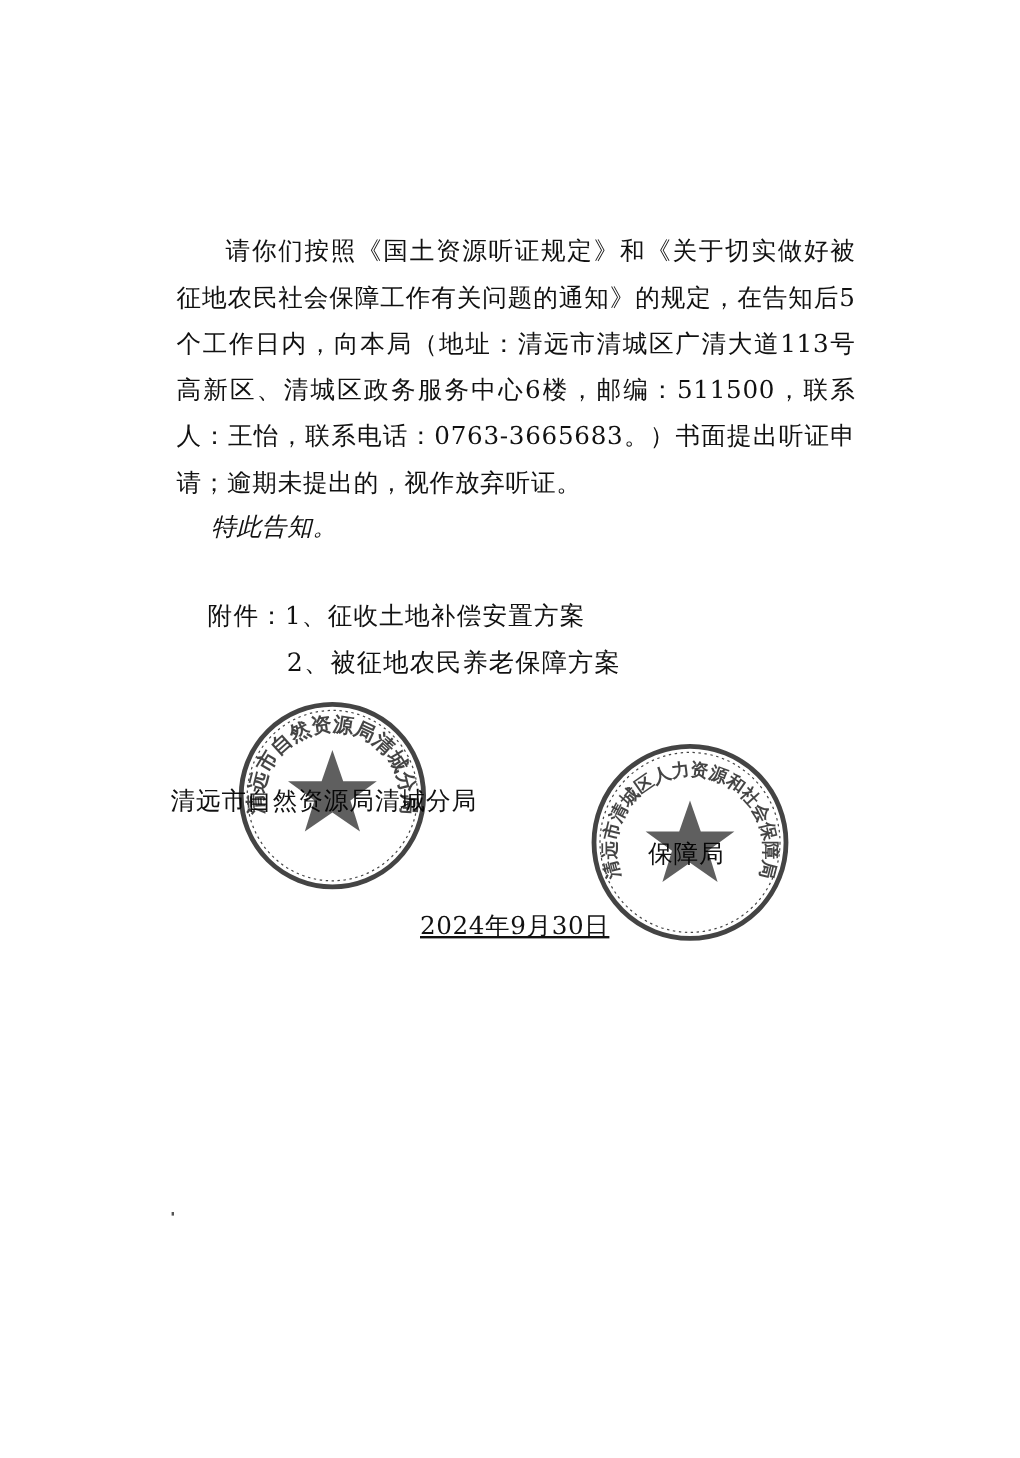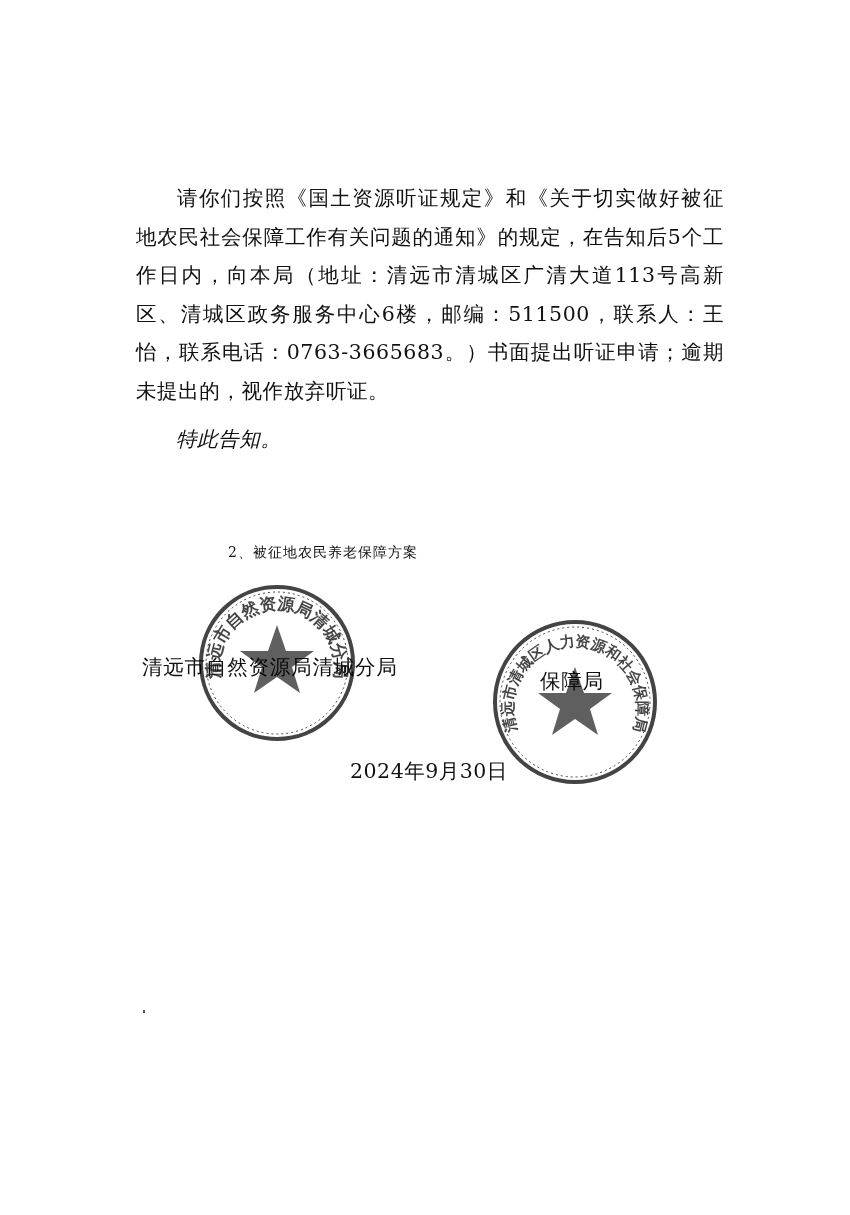--- a/index.html
+++ b/index.html
@@ -24,44 +24,44 @@
     .body-text {
       position: absolute;
       left: 135px;
       top: 178px;
       width: 590px;
       font-size: 20.5px;
       line-height: 38.5px;
       letter-spacing: 0.6px;
       text-align: justify;
     }
-    .para-indent { text-indent: 41px; margin: 1px; }
+    .para-indent { text-indent: 41px; margin: 12px; }
     .closing {
       position: absolute;
       left: 176px;
       top: 420px;
       font-size: 20.5px;
       letter-spacing: 0.6px;
       line-height: 38px;
       font-style: italic;
     }
     .attach-1 {
       position: absolute;
       left: 173px;
       top: 496px;
       font-size: 20.5px;
       letter-spacing: 1px;
       line-height: 34px;
       white-space: nowrap;
     }
     .attach-2 {
       position: absolute;
-      left: 228px;
+      left: 239px;
       top: 535px;
-      font-size: 14px;
+      font-size: 21px;
       letter-spacing: 1px;
       line-height: 34px;
       white-space: nowrap;
     }
     .sign-left {
       position: absolute;
       left: 142px;
       top: 653px;
       font-size: 20.5px;
       letter-spacing: 0.8px;
@@ -73,34 +73,35 @@
       left: 441px;
       top: 653px;
       font-size: 20.5px;
       letter-spacing: 0.8px;
       white-space: nowrap;
       z-index: 1;
     }
     .sign-right-2 {
       position: absolute;
       left: 540px;
-      top: 667px;
+      top: 697px;
       font-size: 20.5px;
       letter-spacing: 0.8px;
       white-space: nowrap;
       z-index: 1;
     }
     .date {
       position: absolute;
       left: 350px;
       top: 757px;
       font-size: 20.5px;
       letter-spacing: 0.5px;
       white-space: nowrap;
       z-index: 1;
+      text-decoration: underline;
     }
     .stamp {
       position: absolute;
       z-index: 2;
       opacity: 0.82;
       mix-blend-mode: multiply;
     }
     .stamp-left { left: 197px; top: 583px; width: 160px; height: 160px; }
     .stamp-right { left: 490px; top: 617px; width: 170px; height: 170px; }
     .stray-dot {
@@ -116,20 +117,23 @@
 <body>
 
 <div class="page">
 
   <div class="body-text">
     <p class="para-indent">请你们按照《国土资源听证规定》和《关于切实做好被征地农民社会保障工作有关问题的通知》的规定，在告知后5个工作日内，向本局（地址：清远市清城区广清大道113号高新区、清城区政务服务中心6楼，邮编：511500，联系人：王怡，联系电话：0763-3665683。）书面提出听证申请；逾期未提出的，视作放弃听证。</p>
   </div>
 
   <div class="closing">特此告知。</div>
 
+  <div class="attach-1">
+    <span>附件：</span><span>1、征收土地补偿安置方案</span>
+  </div>
   <div class="attach-2">
     <span>2、被征地农民养老保障方案</span>
   </div>
 
   <div class="sign-left">清远市自然资源局清城分局</div>
   <div class="sign-right-2">保障局</div>
 
   <div class="date">2024年9月30日</div>
 
   <svg class="stamp stamp-left" viewBox="0 0 160 160">

